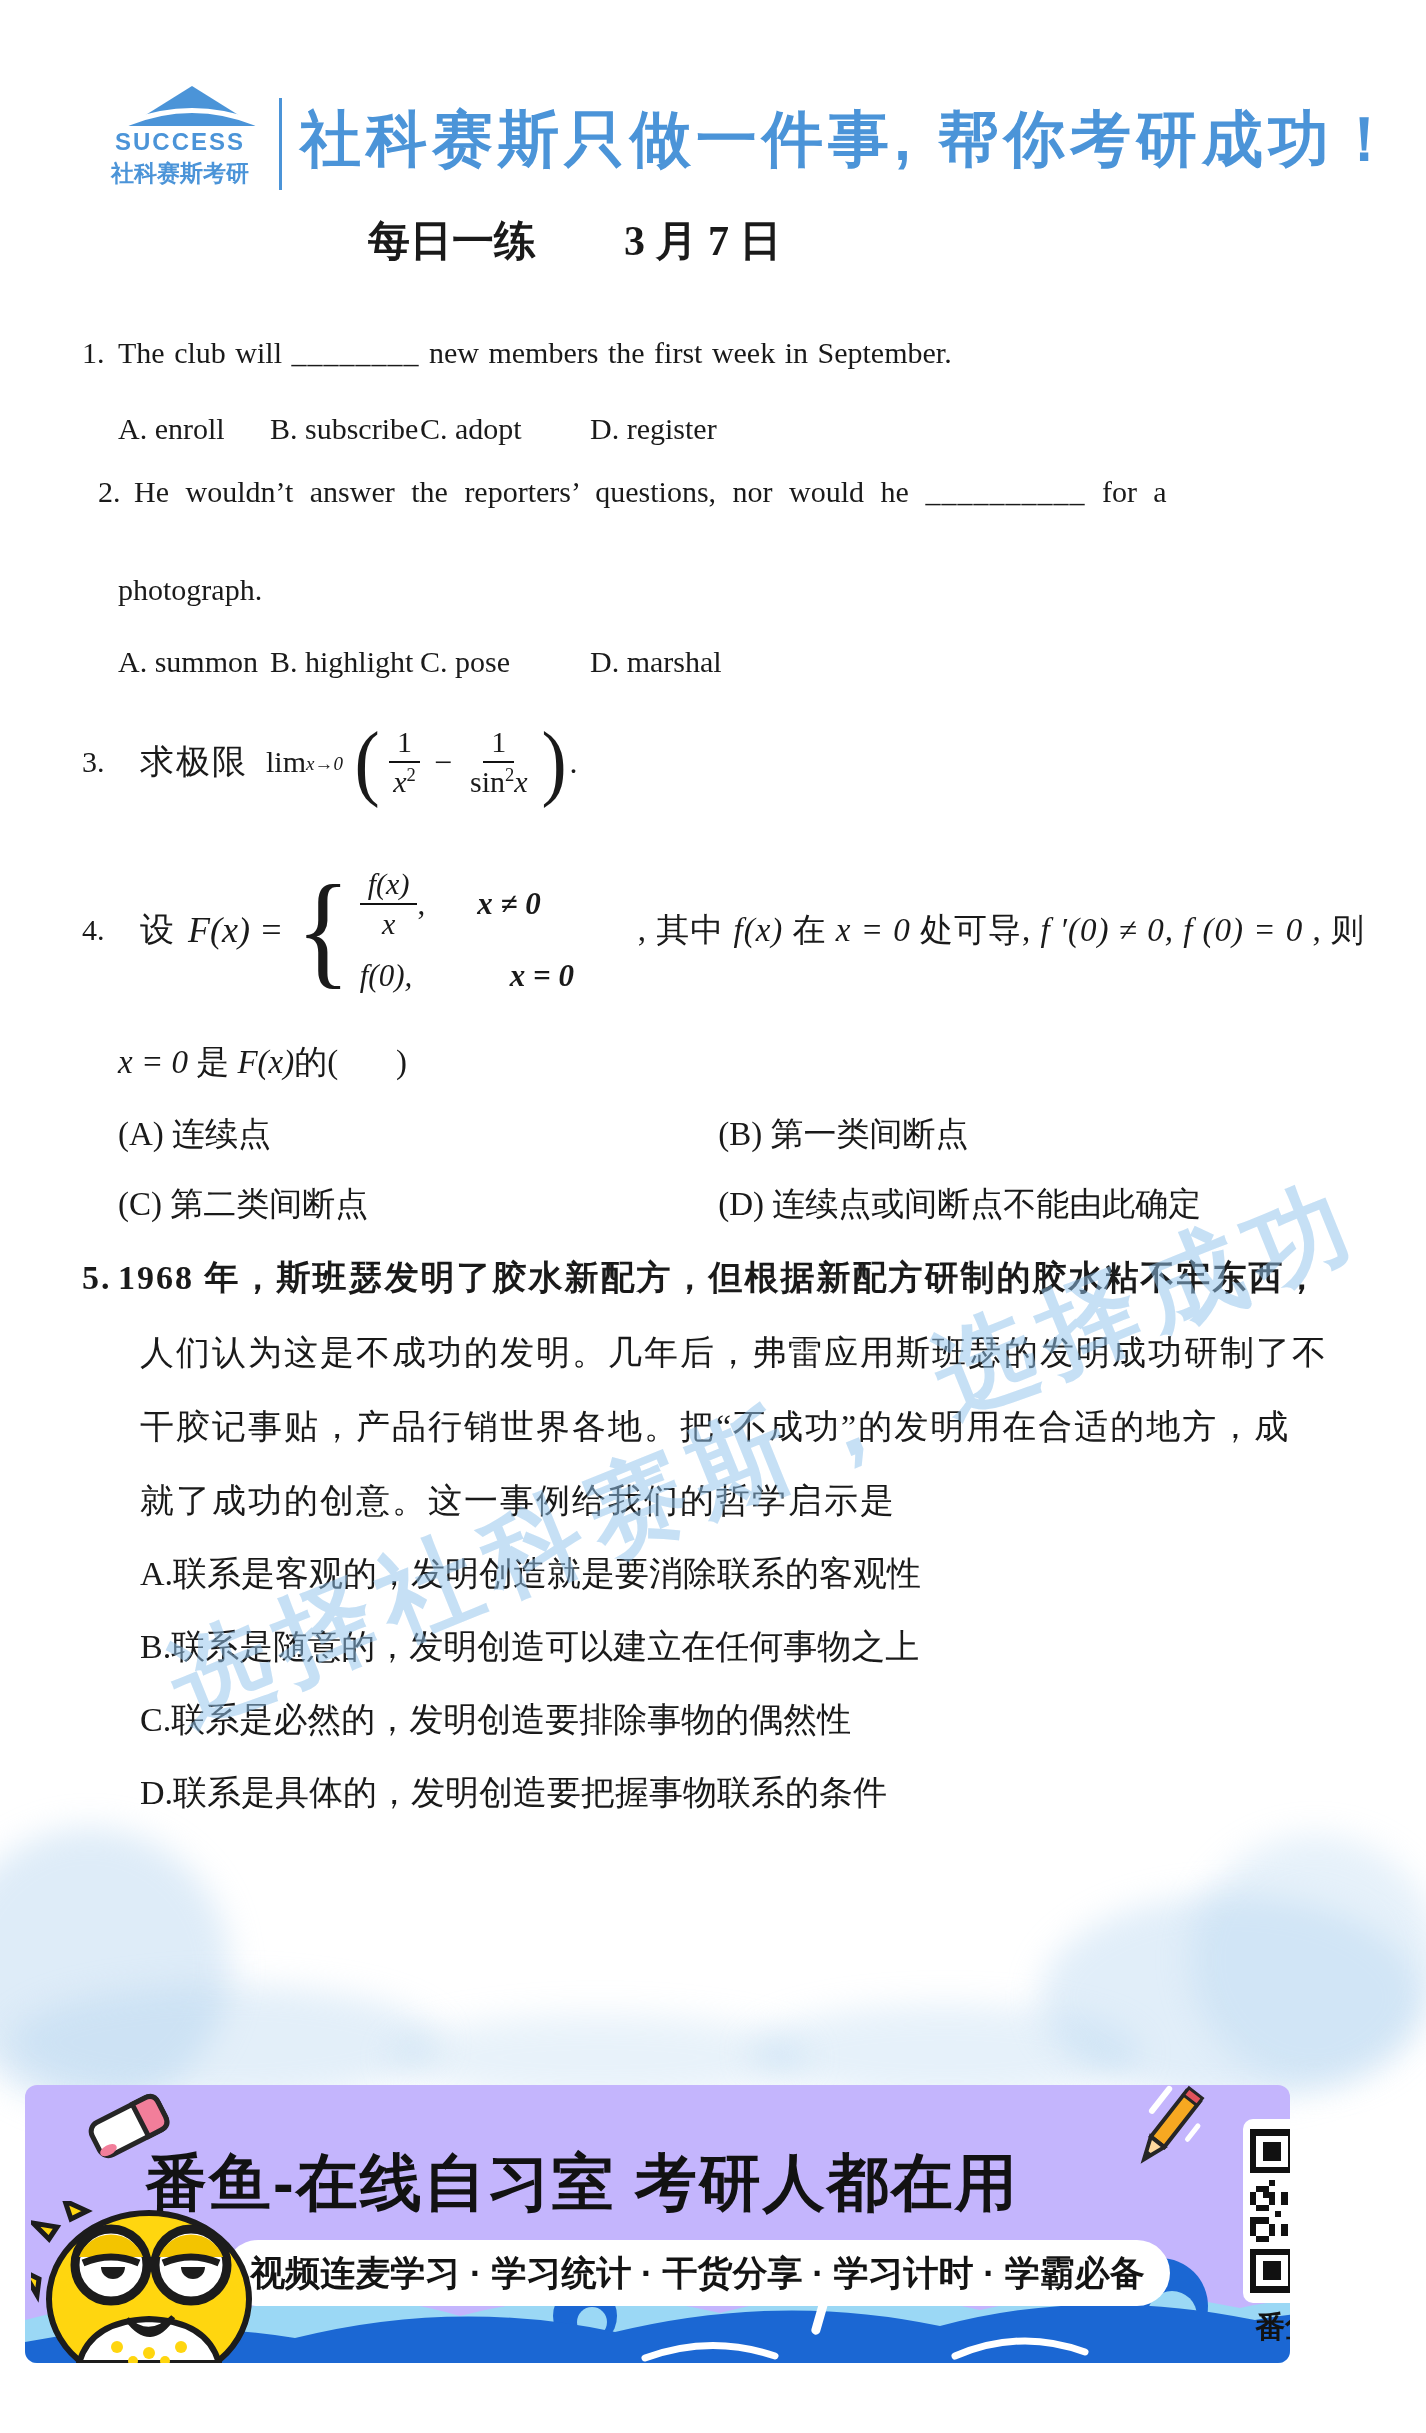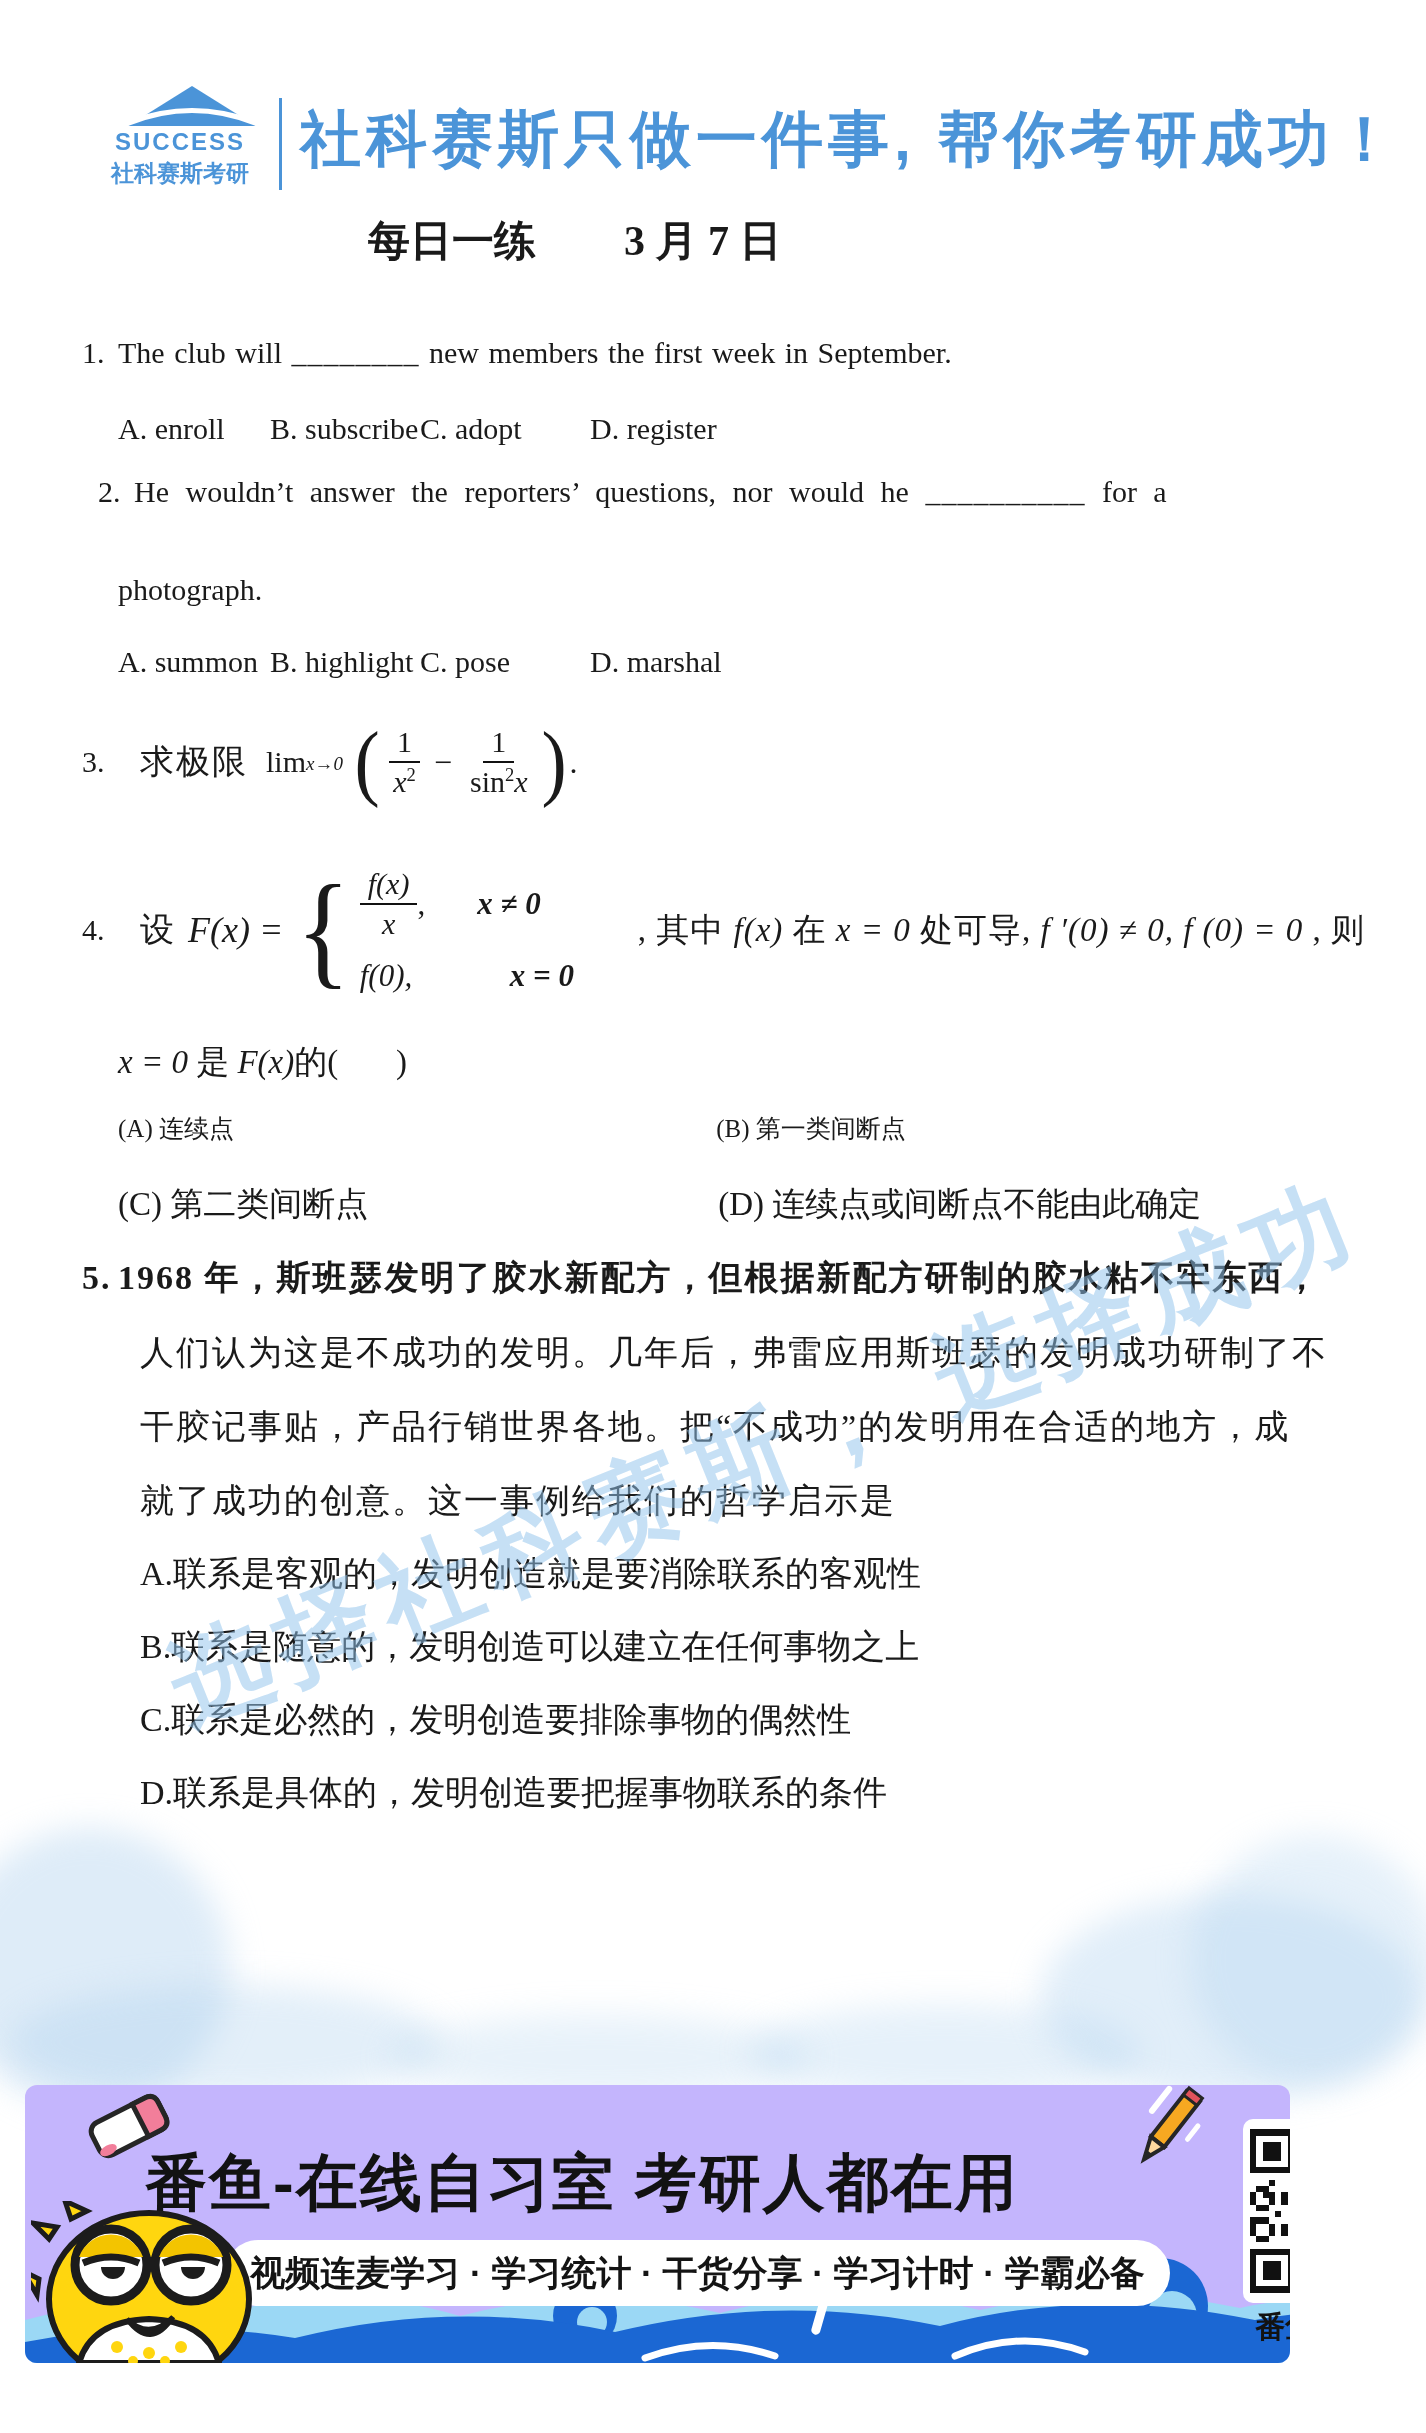--- a/index.html
+++ b/index.html
@@ -173,21 +173,21 @@
         <span class="cond">x = 0</span>
       </span>
     </span>
     <span class="cnline" style="font-size:33px; letter-spacing:1px;">
       <span>, 其中 </span><i>f(x)</i><span> 在 </span><i>x = 0</i><span> 处可导, </span><i>f ′(0) ≠ 0, f (0) = 0</i><span> , 则</span>
     </span>
   </div>
   <div class="qline" style="top:1040px; left:118px; font-size:33px;">
     <i>x = 0</i><span>  是 </span><i>F(x)</i><span>的(&nbsp;&nbsp;&nbsp;&nbsp;&nbsp;&nbsp;&nbsp;)</span>
   </div>
-  <div class="qline" style="top:1112px; left:118px; font-size:25px;">
+  <div class="qline" style="top:1112px; left:118px; font-size:33px;">
     <span style="display:inline-block; width:592px;">(A) 连续点</span>
     <span>(B) 第一类间断点</span>
   </div>
   <div class="qline" style="top:1182px; left:118px; font-size:33px;">
     <span style="display:inline-block; width:592px;">(C) 第二类间断点</span>
     <span>(D) 连续点或间断点不能由此确定</span>
   </div>
 
   <div class="qline cnline" style="top:1255px;font-weight:bold;">
     <span class="qnum">5.</span><span>1968 年，斯班瑟发明了胶水新配方，但根据新配方研制的胶水粘不牢东西，</span>

